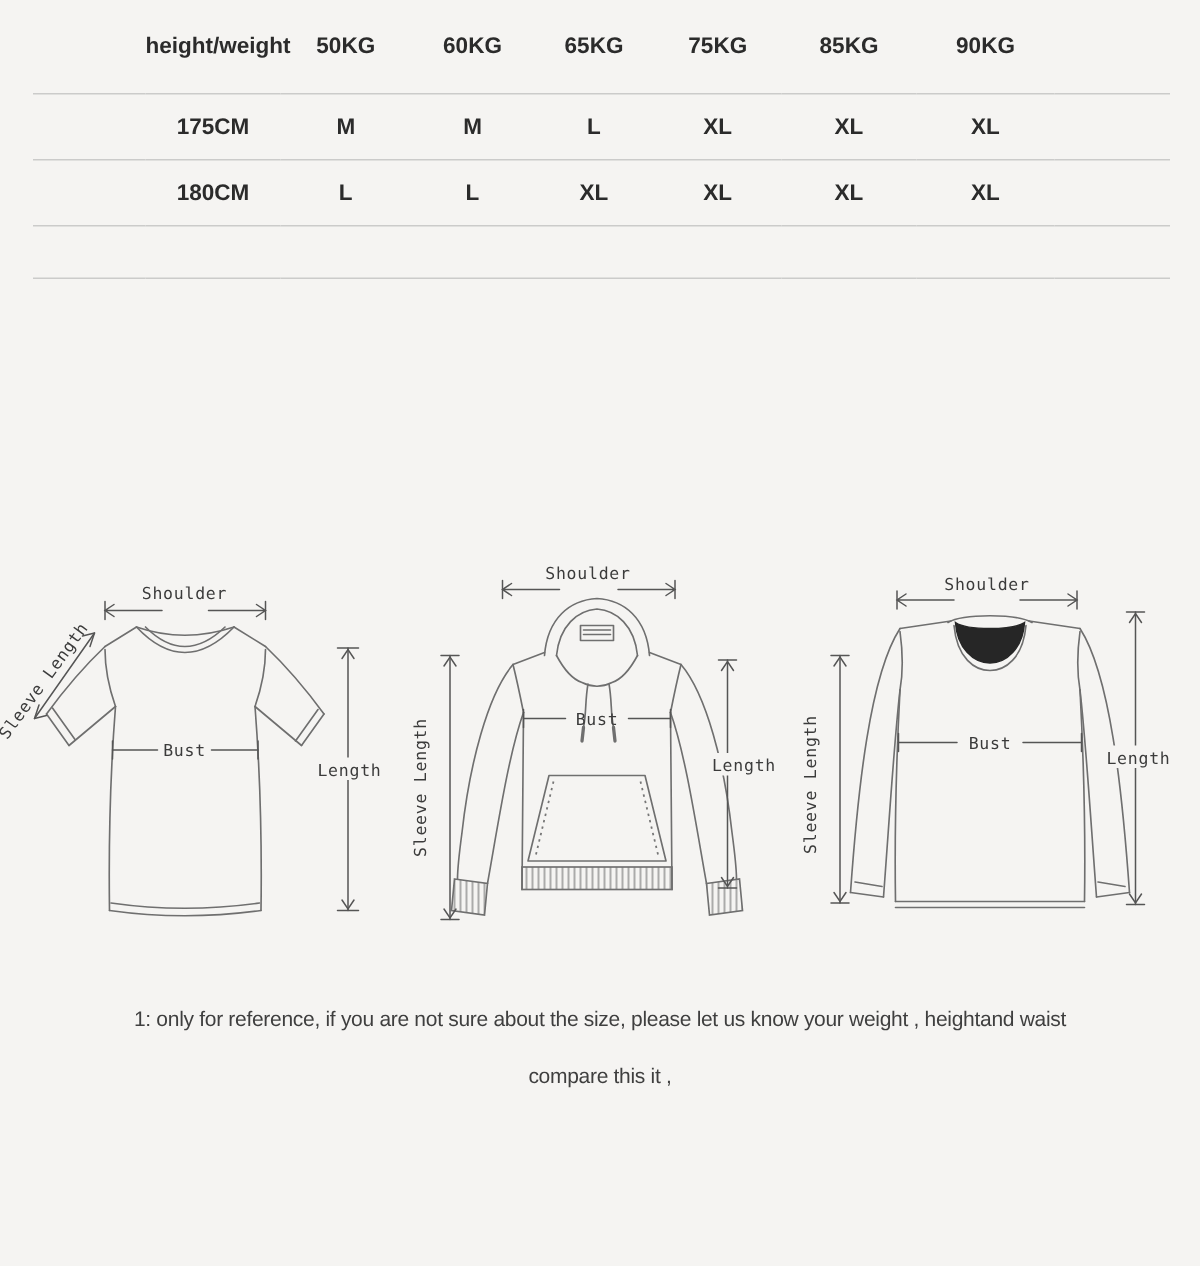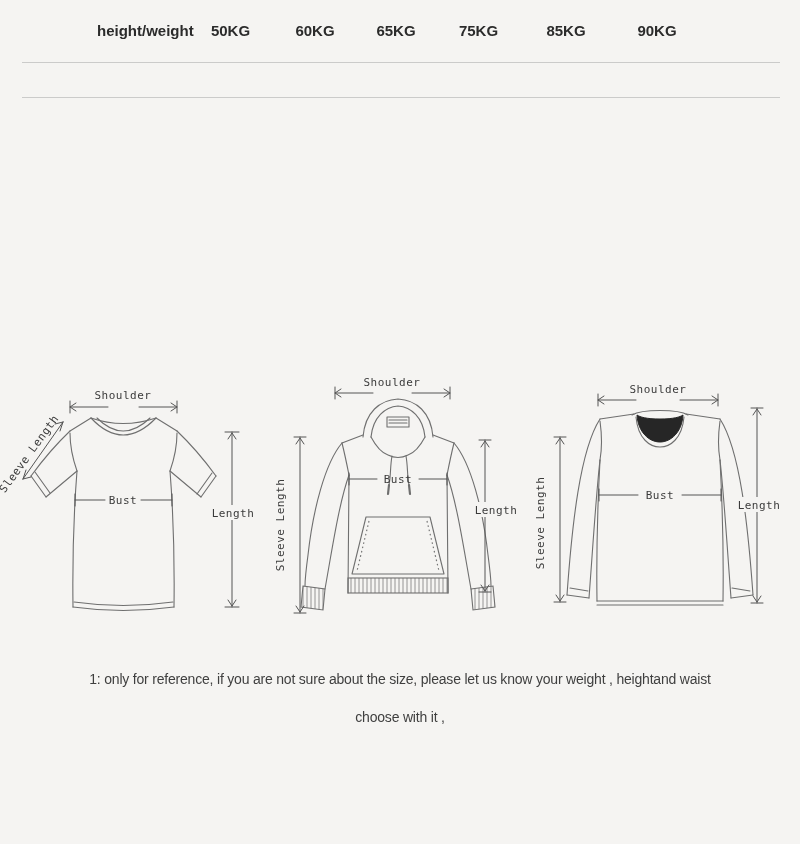--- a/index.html
+++ b/index.html
@@ -64,20 +64,42 @@
         <th>50KG</th>
         <th>60KG</th>
         <th>65KG</th>
         <th>75KG</th>
         <th>85KG</th>
         <th>90KG</th>
         <th></th>
       </tr>
     </thead>
     <tbody>
+      <tr class="brow3">
+        <td></td>
+        <td>175CM</td>
+        <td>M</td>
+        <td>M</td>
+        <td>L</td>
+        <td>XL</td>
+        <td>XL</td>
+        <td>XL</td>
+        <td></td>
+      </tr>
+      <tr class="brow4">
+        <td></td>
+        <td>180CM</td>
+        <td>L</td>
+        <td>L</td>
+        <td>XL</td>
+        <td>XL</td>
+        <td>XL</td>
+        <td>XL</td>
+        <td></td>
+      </tr>
       <tr class="erow">
         <td colspan="9"></td>
       </tr>
     </tbody>
   </table>
 
   <svg id="dg-tshirt" class="diagram" viewBox="0 0 270 290">
     <g class="outline">
       <path d="M 91,63 Q 123,74 156,63"></path>
       <path d="M 91,63 Q 123,97 156,63"></path>
@@ -220,16 +242,16 @@
       <path d="M 227,53 L 227,248"></path>
       <path d="M 221,53 L 233,53 M 223,60 L 227,54 L 231,60"></path>
       <path d="M 221,248 L 233,248 M 223,241 L 227,247 L 231,241"></path>
     </g>
     <rect class="lblbg" x="205" y="142" width="48" height="15"></rect>
     <text class="lbl" x="229" y="154" text-anchor="middle">Length</text>
   </svg>
 
   <div class="notes">
     <div class="note-line">1:  only for reference,  if you are not sure about the size,  please let us know your weight ,  heightand waist</div>
-    <div class="note-line">choose with it ,</div>
+    <div class="note-line">compare this it ,</div>
   </div>
 
 </div>
 
 </body></html>

